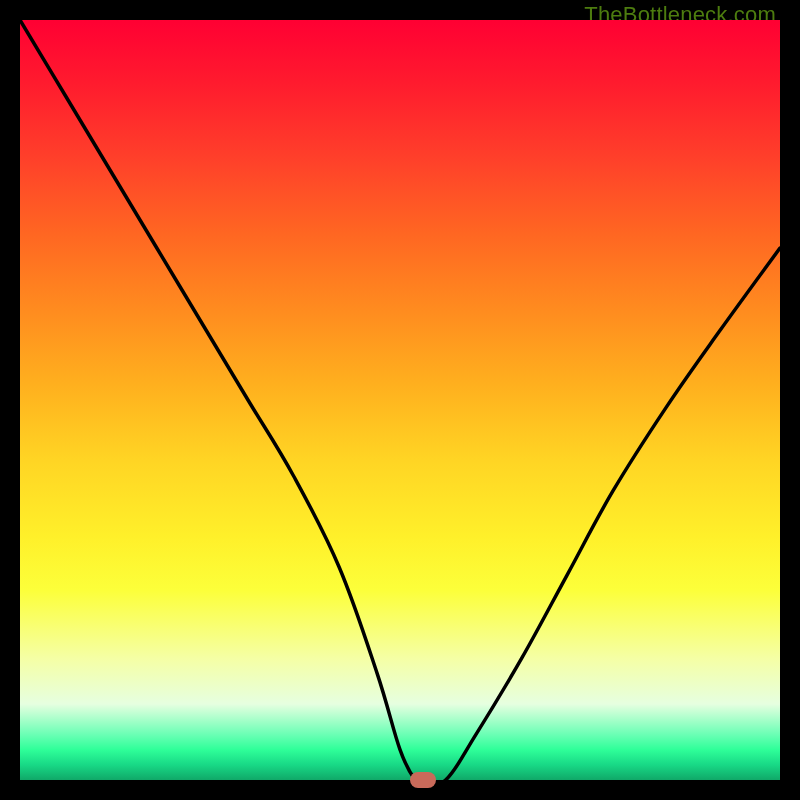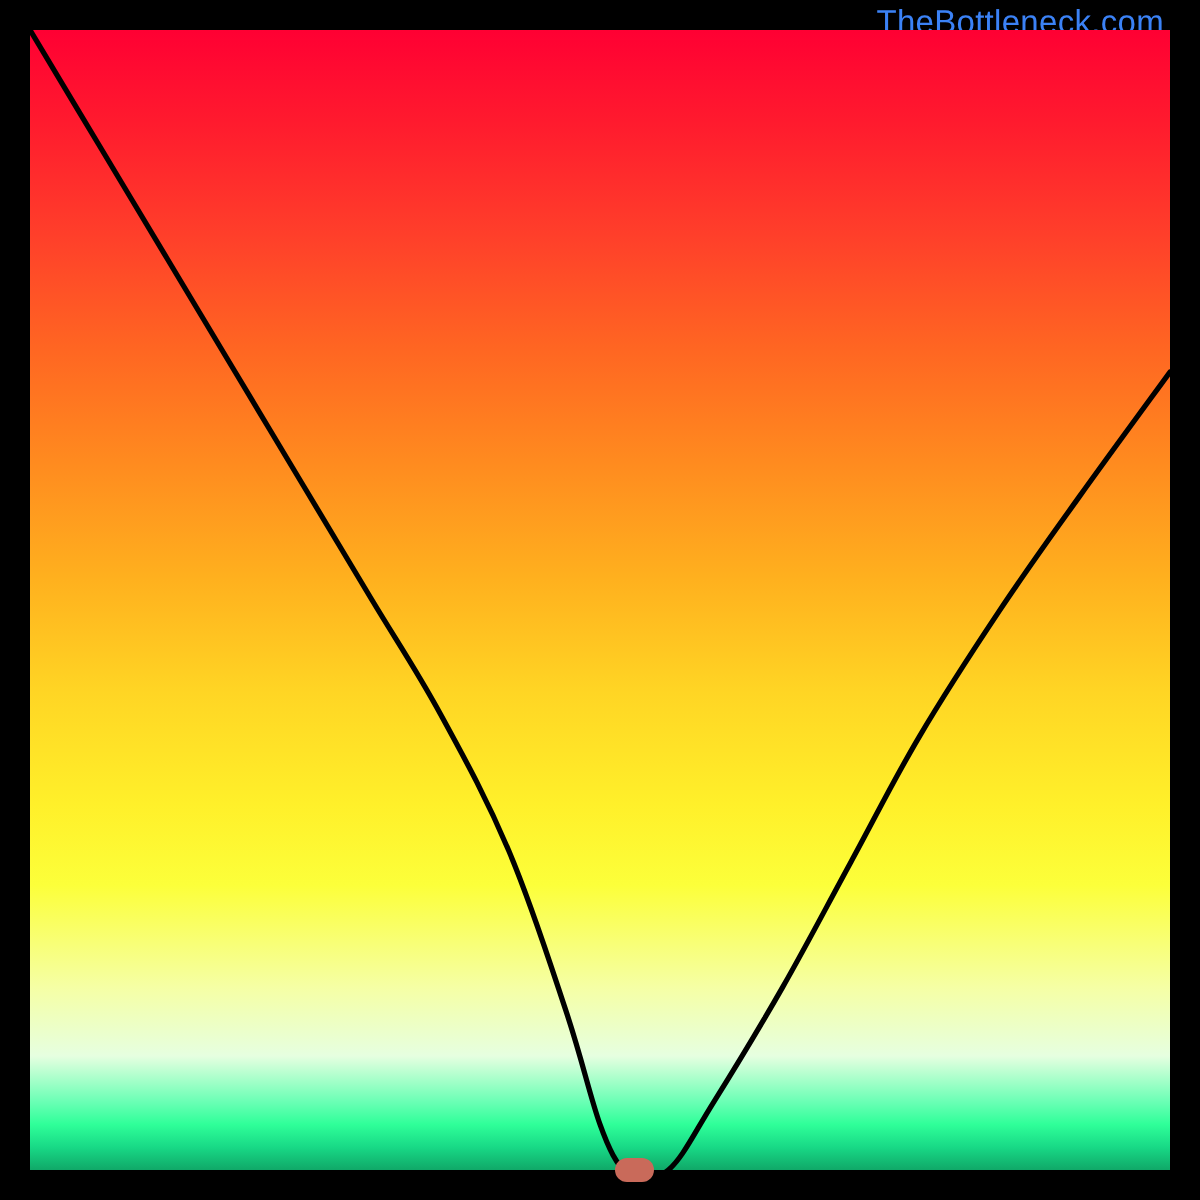--- a/index.html
+++ b/index.html
@@ -33,21 +33,21 @@
       #18d986 98%,
       #10a868 100%
     );
   }
   .watermark {
     position: absolute;
     top: 2px;
     right: 24px;
     font-family: Arial, Helvetica, sans-serif;
     font-size: 22px;
-    color: #3b82f6;
+    color: #4d7c0f;
     font-weight: 400;
     letter-spacing: 0.2px;
     text-align: center;
   }
   .curve-svg {
     position: absolute;
     left: 20px;
     top: 20px;
     width: 760px;
     height: 760px;

